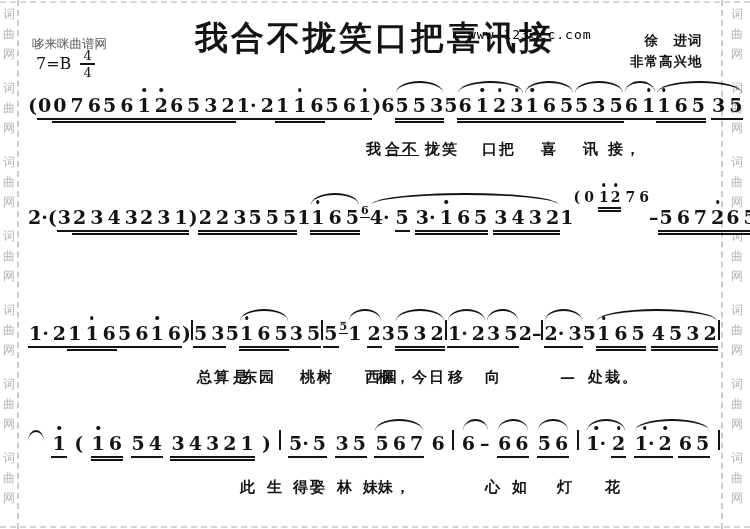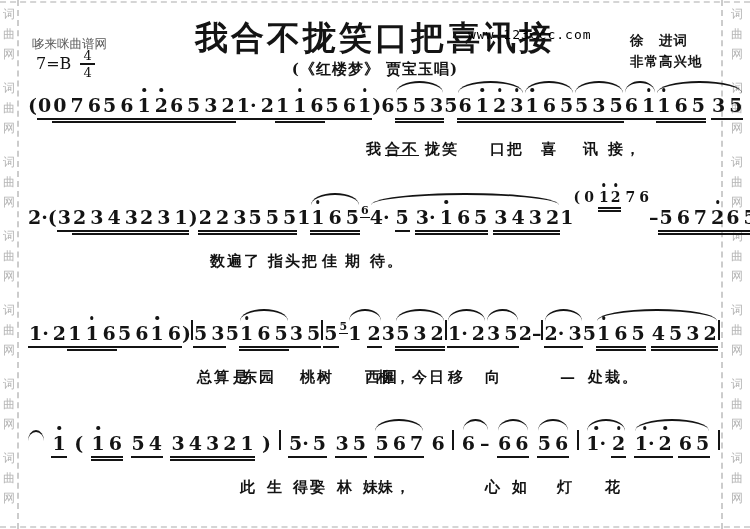--- a/index.html
+++ b/index.html
@@ -13,21 +13,21 @@
   .wmch{position:absolute;font:12px "DejaVu Sans",sans-serif;color:#b5b5b5;line-height:12px;}
 
   
   .title{position:absolute;left:130px;right:130px;top:16px;text-align:center;
          font-weight:bold;font-size:33px;letter-spacing:3px;white-space:nowrap;}
   .subtitle{position:absolute;left:130px;right:130px;top:60px;text-align:center;
             font-weight:bold;font-size:15px;letter-spacing:1px;}
   .titlewm{position:absolute;left:432px;top:27px;color:#000000;
            font:13px "DejaVu Sans Mono",monospace;letter-spacing:1px;z-index:3;margin-left:36px;}
   .credits{position:absolute;left:630px;top:30px;font-weight:bold;font-size:13.5px;
-           line-height:21px;letter-spacing:1px;white-space:nowrap;}
+           line-height:21px;letter-spacing:1px;white-space:nowrap;text-align:right;}
   .keysig{position:absolute;left:36px;top:38px;font-weight:normal;font-size:16px;white-space:nowrap;margin-top:11px;}
   .keysig .frac{display:inline-block;vertical-align:middle;text-align:center;
                 font-size:13px;line-height:13px;margin-left:4px;}
   .keysig .num{display:block;border-bottom:2px solid #141414;padding:0 3px 1px;}
   .keysig .den{display:block;padding-top:1px;}
   .dlmwm{position:absolute;left:-4px;top:-13px;color:#5a5a5a;font-size:12.5px;
          font-family:"DejaVu Sans",sans-serif;letter-spacing:0;white-space:nowrap;z-index:2;}
   .tempo{position:absolute;left:38px;top:74px;font-weight:bold;font-size:14px;letter-spacing:4px;}
 
   
@@ -116,21 +116,20 @@
     <span class="dlmwm">哆来咪曲谱网</span>
     <span>7=B</span>
     <span class="frac">
       <span class="num">4</span>
       <span class="den">4</span>
     </span>
   </div>
 
   <div class="title">我合不拢笑口把喜讯接</div>
   <div class="titlewm">www.123ccc.com</div>
-  <div class="subtitle">(《红楼梦》 贾宝玉唱)</div>
 
   <div class="credits">
     <div>徐　进词</div>
     <div>非常高兴地</div>
   </div>
 
 
   <div id="score">
       <div class="mline l1">
         <div class="notes">
@@ -222,21 +221,21 @@
               <span class="nt">3</span>
               <span class="nt">5</span>
             </span>
           </span>
           <span class="bar"></span>
         </div>
         <div class="lyr">
           <span class="" style="left: 338px;">我</span>
           <span class="" style="left: 357px; text-decoration: underline;">合不</span>
           <span class="" style="left: 397px;">拢笑</span>
-          <span class="" style="left: 454px; margin-left: 8px;">口把</span>
+          <span class="" style="left: 454px;">口把</span>
           <span class="" style="left: 513px;">喜</span>
           <span class="" style="left: 555px;">讯</span>
           <span class="" style="left: 580px;">接，</span>
         </div>
       </div>
       <div class="mline l2">
         <div class="notes">
           <span class="tiein"></span>
           <span class="nt">2·</span>
           <span class="tk txt">(</span>
@@ -311,27 +310,20 @@
             <span class="nt">5</span>
             <span class="nt">6</span>
             <span class="nt">7</span>
             <span class="nt hd">2</span>
           </span>
           <span class="grp b2">
             <span class="nt">6</span>
             <span class="nt">5</span>
           </span>
           <span class="bar"></span>
-        </div>
-        <div class="lyr">
-          <span class="" style="left: 182px;">数遍了</span>
-          <span class="" style="left: 240px;">指头把</span>
-          <span class="" style="left: 294px;">佳</span>
-          <span class="" style="left: 317px;">期</span>
-          <span class="" style="left: 342px;">待。</span>
         </div>
       </div>
       <div class="mline l3">
         <div class="notes">
           <span class="grp b1">
             <span class="nt">1·</span>
             <span class="nt">2</span>
           </span>
           <span class="grp b2">
             <span class="nt">1</span>

